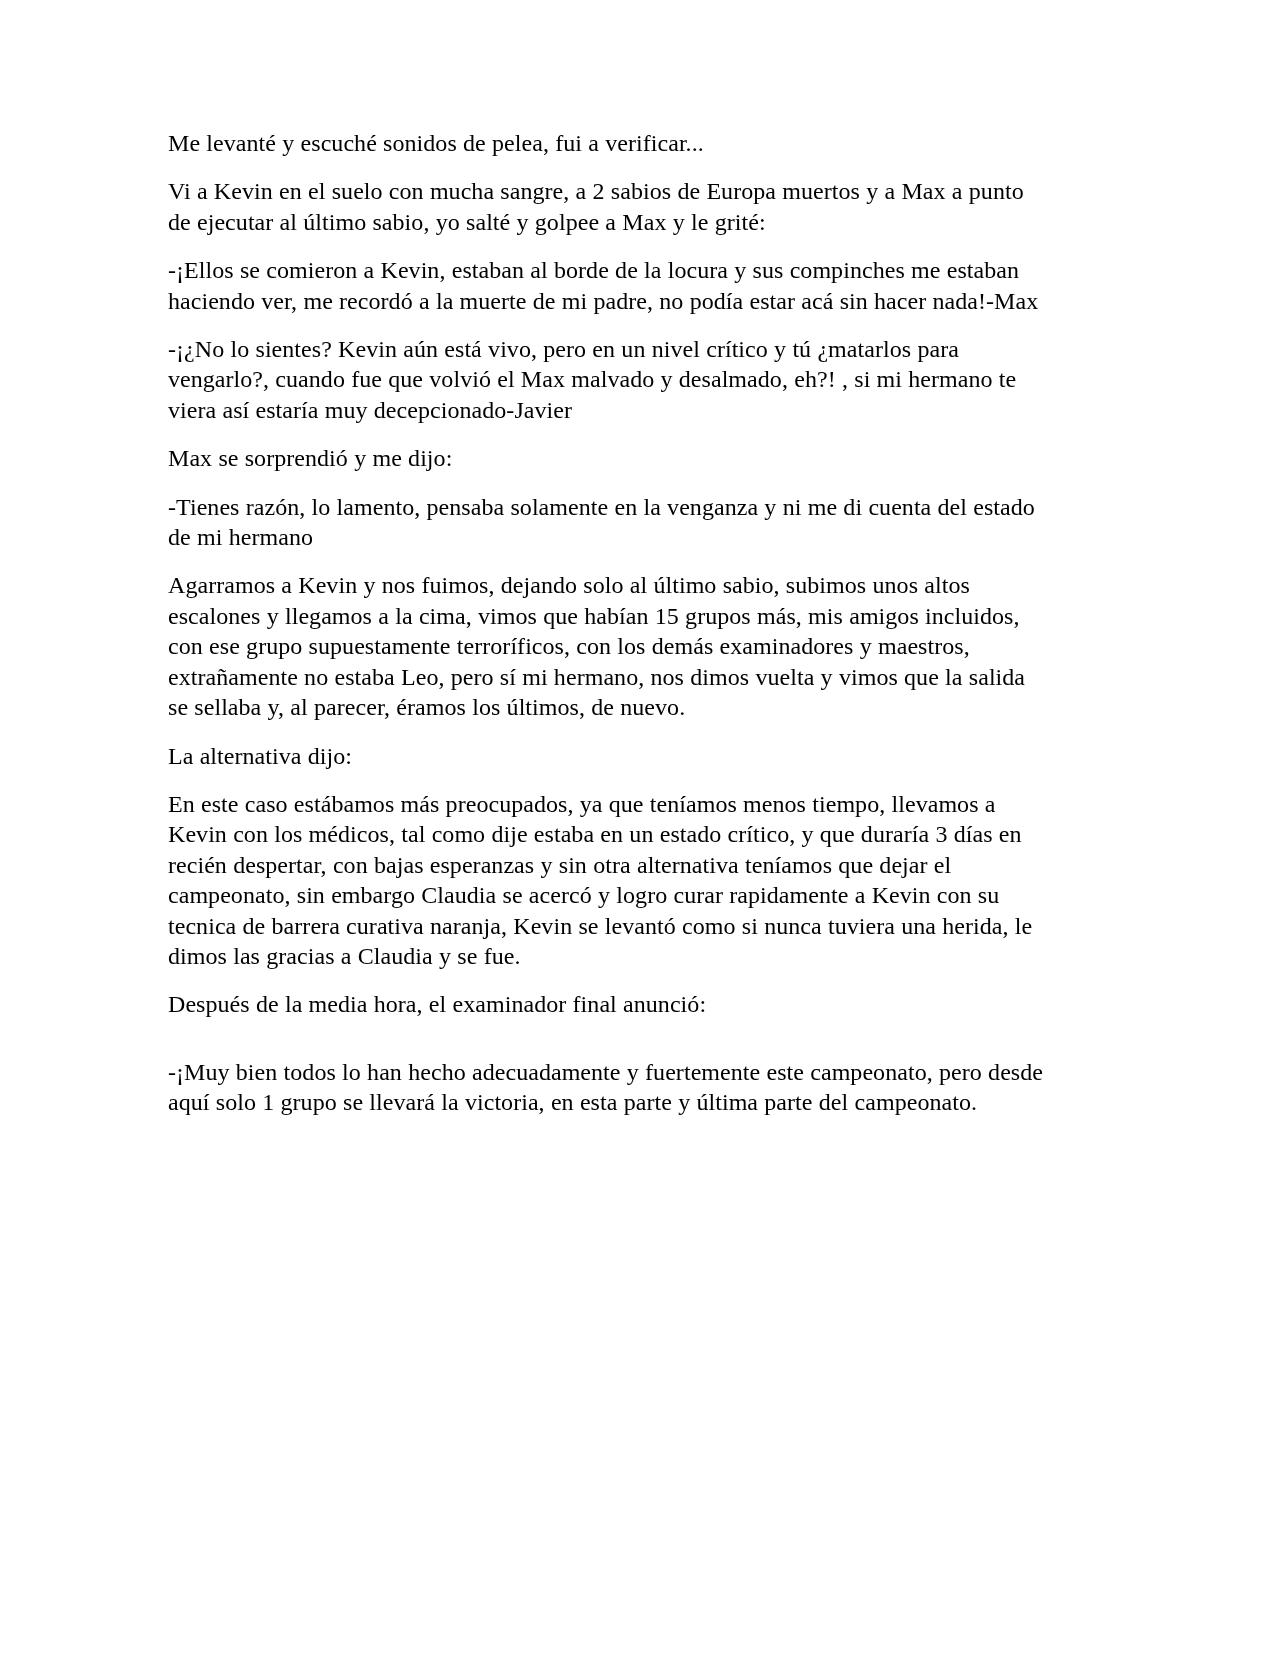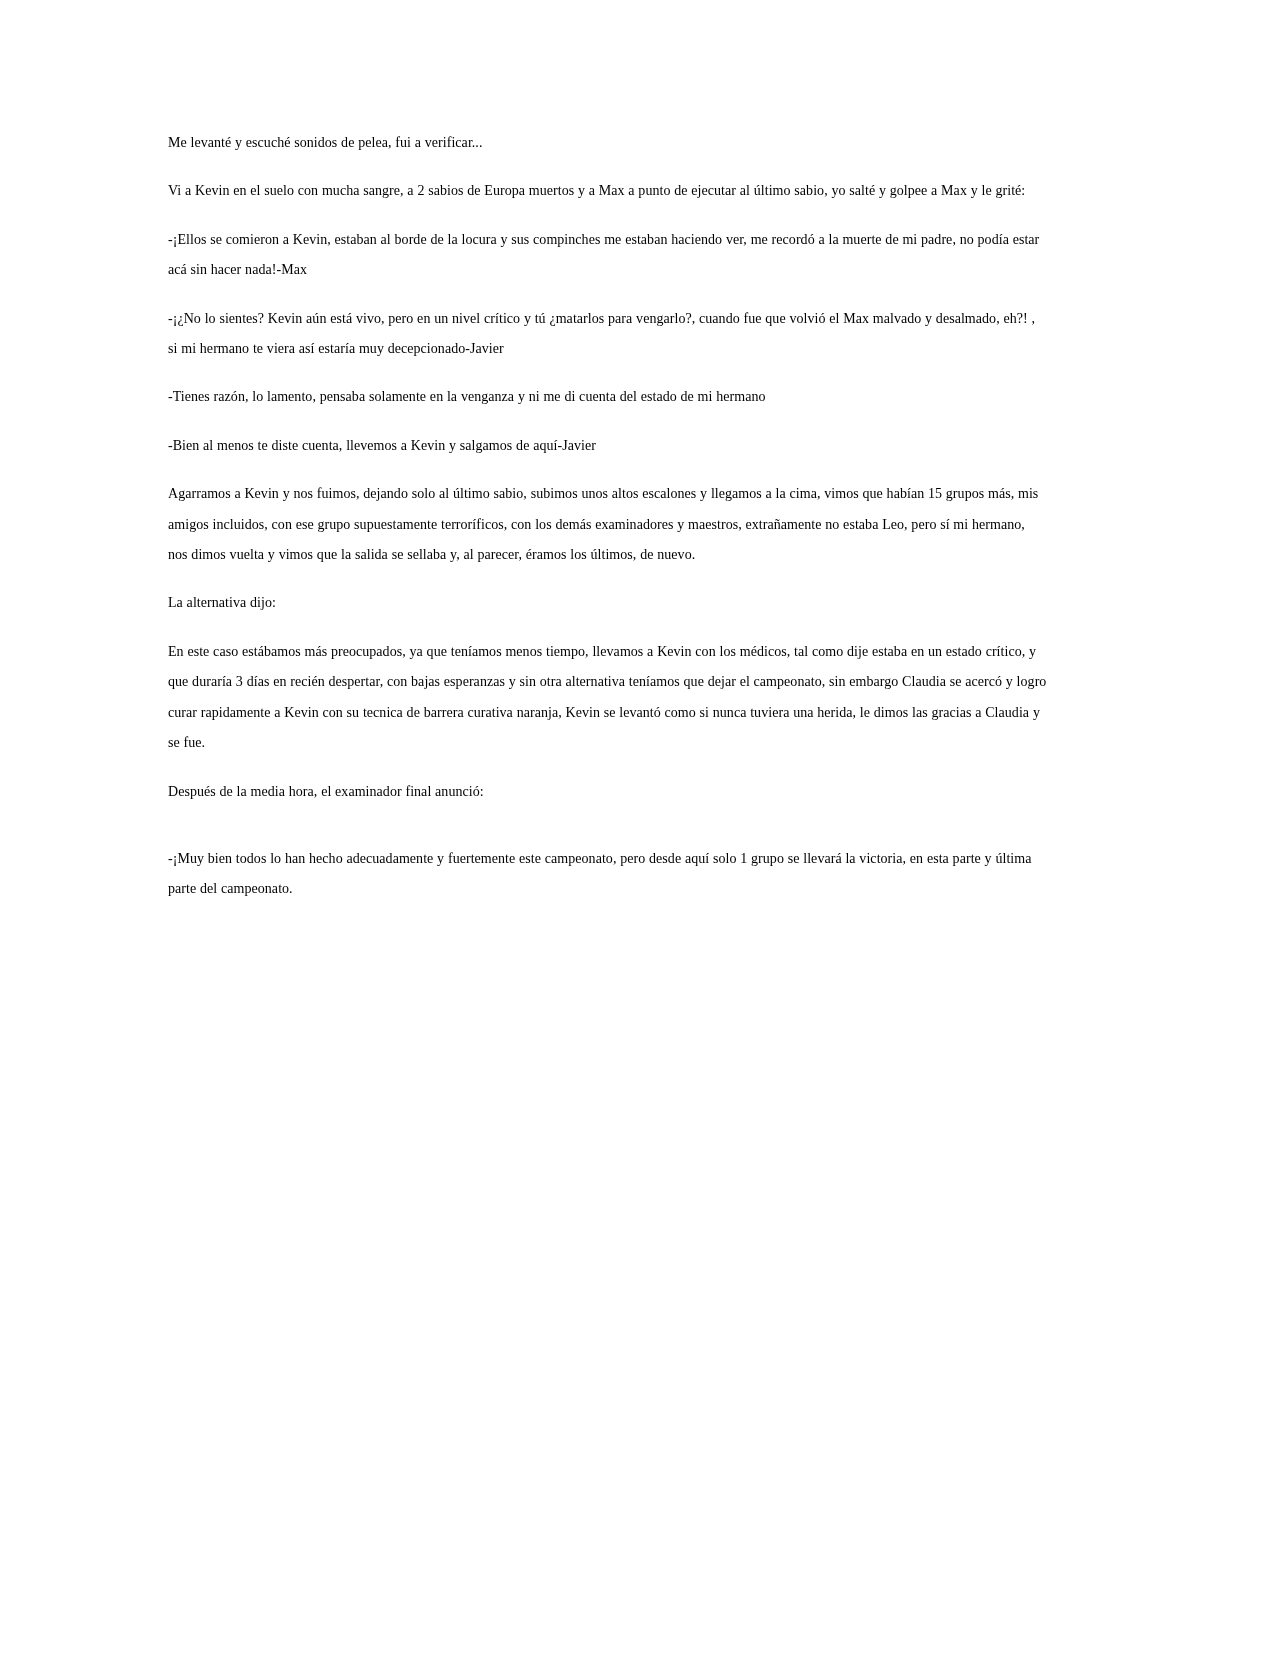--- a/index.html
+++ b/index.html
@@ -19,21 +19,21 @@
     box-sizing: border-box;
     overflow: hidden;
   }
   .doc-body {
     position: absolute;
     left: 168px;
     top: 128px;
     width: 880px;
   }
   .para {
-    font-size: 14px;
+    font-size: 24px;
     line-height: 30.4px;
     text-align: left;
     margin: 0 0 18px 0;
     letter-spacing: 0.05px;
     word-spacing: 0.2px;
     color: #000000;
     hyphens: none;
     -webkit-hyphens: none;
   }
   .para:last-child {
@@ -43,21 +43,21 @@
 </style>
 </head>
 <body>
 
 <div class="page">
   <div class="doc-body">
     <p class="para">Me levanté y escuché sonidos de pelea, fui a verificar...</p>
     <p class="para">Vi a Kevin en el suelo con mucha sangre, a 2 sabios de Europa muertos y a Max a punto de ejecutar al último sabio, yo salté y golpee a Max y le grité:</p>
     <p class="para">-¡Ellos se comieron a Kevin, estaban al borde de la locura y sus compinches me estaban haciendo ver, me recordó a la muerte de mi padre, no podía estar acá sin hacer nada!-Max</p>
     <p class="para">-¡¿No lo sientes? Kevin aún está vivo, pero en un nivel crítico y tú ¿matarlos para vengarlo?, cuando fue que volvió el Max malvado y desalmado, eh?! , si mi hermano te viera así estaría muy decepcionado-Javier</p>
+    <p class="para">Max se sorprendió y me dijo:</p>
     <p class="para">-Tienes razón, lo lamento, pensaba solamente en la venganza y ni me di cuenta del estado de mi hermano</p>
-    <p class="para">-Bien al menos te diste cuenta, llevemos a Kevin y salgamos de aquí-Javier</p>
     <p class="para">Agarramos a Kevin y nos fuimos, dejando solo al último sabio, subimos unos altos escalones y llegamos a la cima, vimos que habían 15 grupos más, mis amigos incluidos, con ese grupo supuestamente terroríficos, con los demás examinadores y maestros, extrañamente no estaba Leo, pero sí mi hermano, nos dimos vuelta y vimos que la salida se sellaba y, al parecer, éramos los últimos, de nuevo.</p>
     <p class="para">La alternativa dijo:</p>
     <p class="para">En este caso estábamos más preocupados, ya que teníamos menos tiempo, llevamos a Kevin con los médicos, tal como dije estaba en un estado crítico, y que duraría 3 días en recién despertar, con bajas esperanzas y sin otra alternativa teníamos que dejar el campeonato, sin embargo Claudia se acercó y logro curar rapidamente a Kevin con su tecnica de barrera curativa naranja, Kevin se levantó como si nunca tuviera una herida, le dimos las gracias a Claudia y se fue.</p>
     <p class="para">Después de la media hora, el examinador final anunció:</p>
     <p class="para">-¡Muy bien todos lo han hecho adecuadamente y fuertemente este campeonato, pero desde aquí solo 1 grupo se llevará la victoria, en esta parte y última parte del campeonato.</p>
   </div>
 </div>
 
 </body></html>

